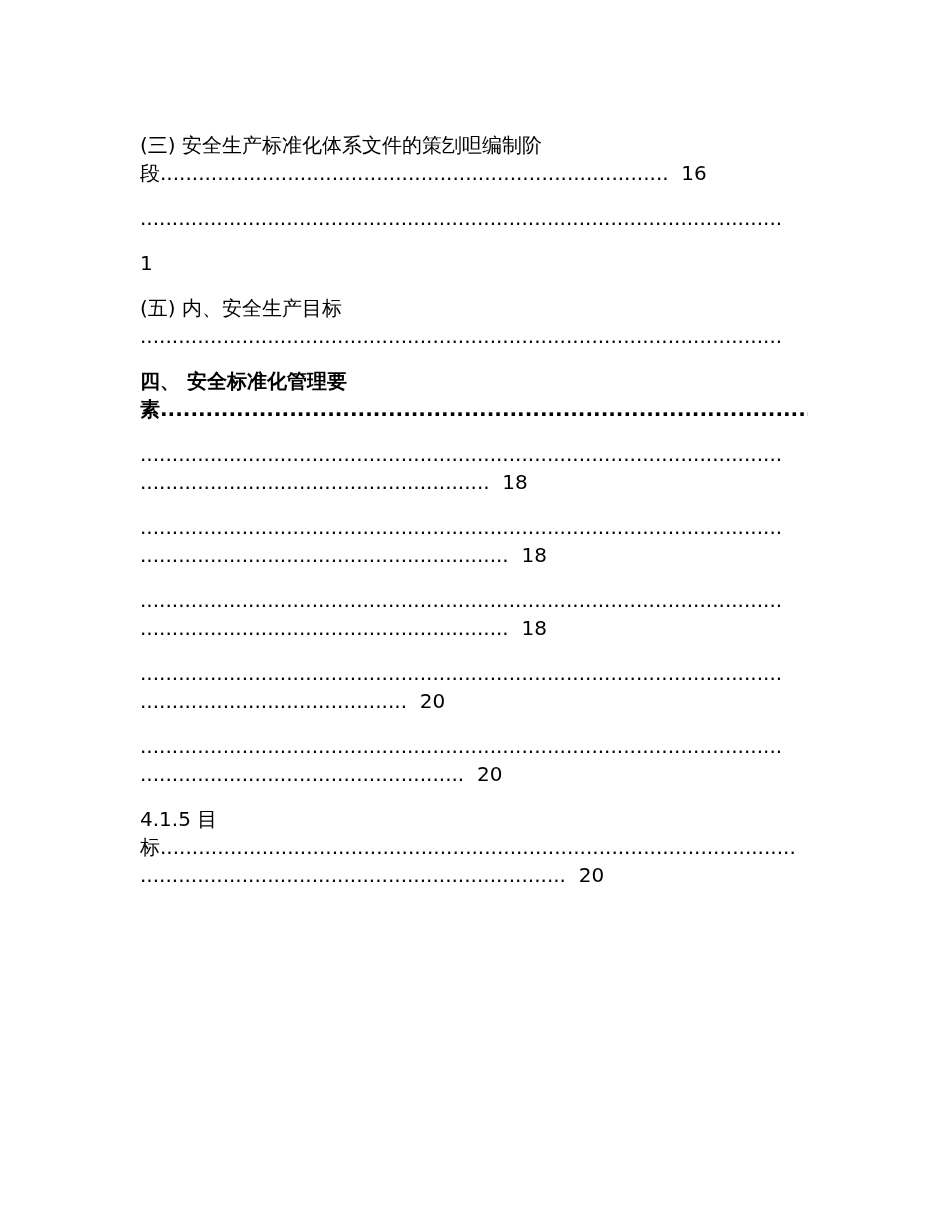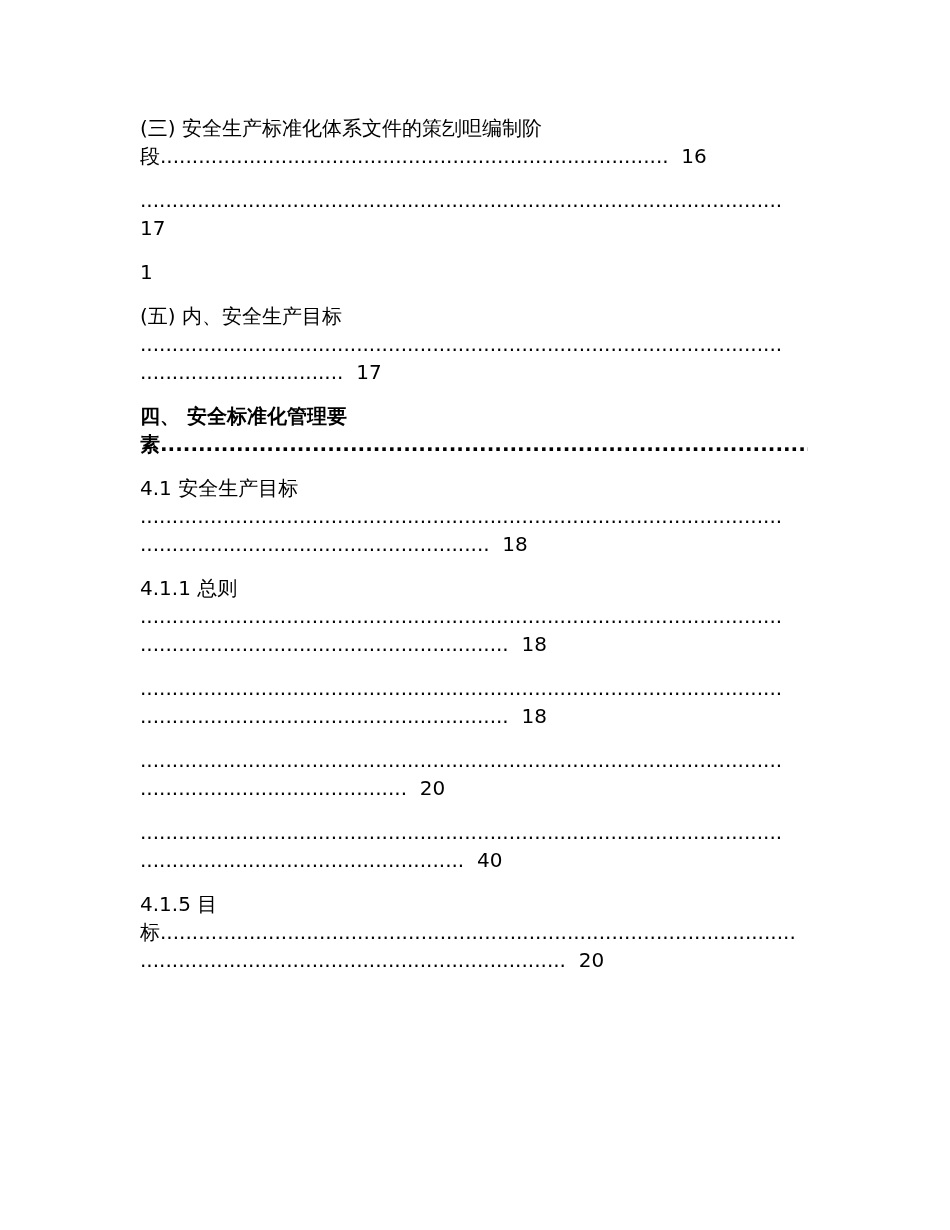--- a/index.html
+++ b/index.html
@@ -13,21 +13,21 @@
     height: 1230px;
     background: #ffffff;
     overflow: hidden;
     font-family: "DejaVu Sans", "Liberation Sans", sans-serif;
     color: #000000;
   }
   .content {
     padding: 114px 142px 0 140px;
   }
   .para {
-    margin: 0 0 16px 0;
+    margin: 17px 0 16px 0;
   }
   .line {
     font-size: 20px;
     line-height: 28px;
     white-space: pre;
     overflow: hidden;
   }
   .bold {
     font-weight: 700;
   }
@@ -38,63 +38,59 @@
 <div class="page">
   <div class="content">
 
     <div class="para">
       <div class="line">(三) 安全生产标准化体系文件的策刉呾编制阶</div>
       <div class="line">段................................................................................  16</div>
     </div>
 
     <div class="para">
       <div class="line">.....................................................................................................</div>
-      <div class="line">17</div>
     </div>
 
     <div class="para">
       <div class="line">1</div>
     </div>
 
     <div class="para">
       <div class="line">(五) 内、安全生产目标</div>
       <div class="line">.....................................................................................................</div>
-      <div class="line">................................  17</div>
     </div>
 
     <div class="para">
       <div class="line bold">四、 安全标准化管理要</div>
       <div class="line bold">素.....................................................................................................</div>
     </div>
 
     <div class="para">
-      <div class="line">4.1 安全生产目标</div>
       <div class="line">.....................................................................................................</div>
       <div class="line">.......................................................  18</div>
     </div>
 
     <div class="para">
-      <div class="line">4.1.1 总则</div>
       <div class="line">.....................................................................................................</div>
       <div class="line">..........................................................  18</div>
     </div>
 
     <div class="para">
       <div class="line">.....................................................................................................</div>
       <div class="line">..........................................................  18</div>
     </div>
 
     <div class="para">
       <div class="line">.....................................................................................................</div>
       <div class="line">..........................................  20</div>
     </div>
 
     <div class="para">
       <div class="line">.....................................................................................................</div>
-      <div class="line">...................................................  40</div>
+      <div class="line">...................................................  20</div>
     </div>
 
     <div class="para">
       <div class="line">4.1.5 目</div>
       <div class="line">标....................................................................................................</div>
       <div class="line">...................................................................  20</div>
     </div>
 
   </div>
 </div>

